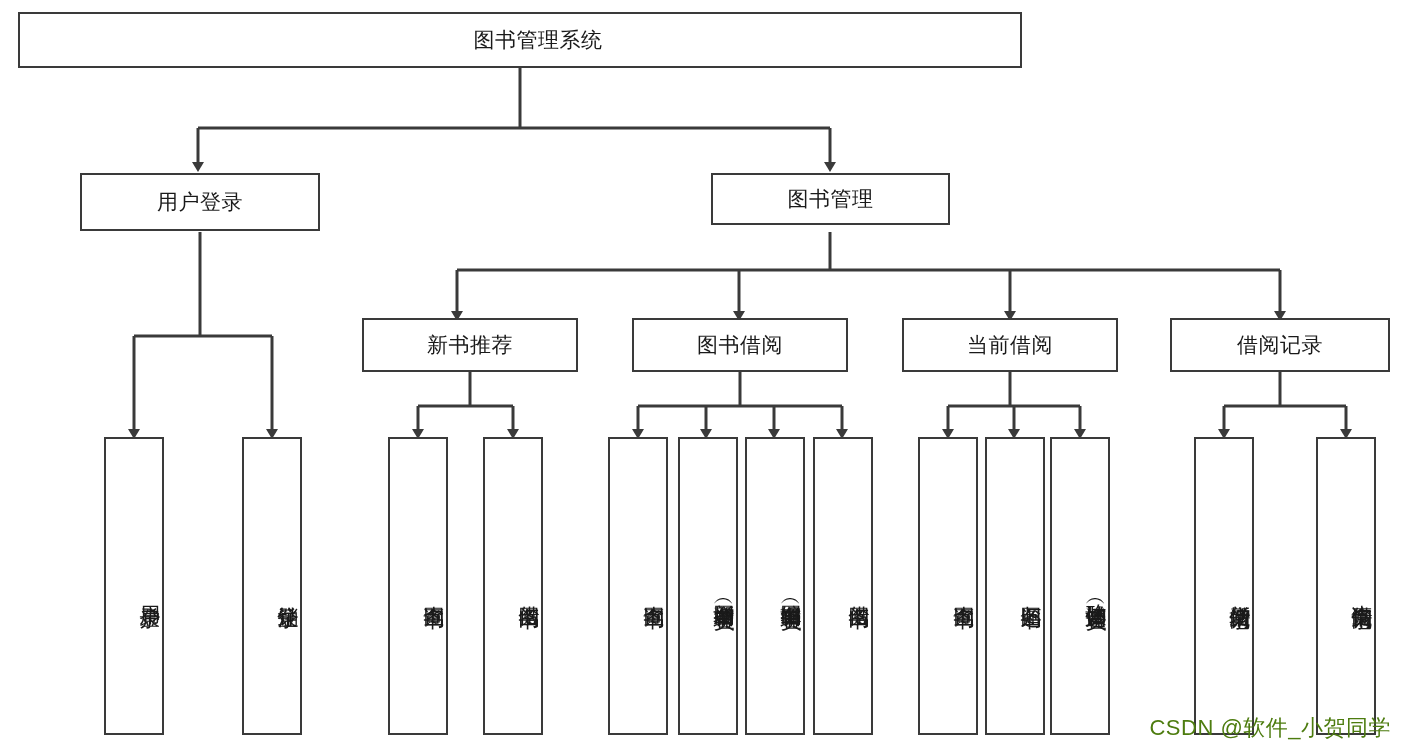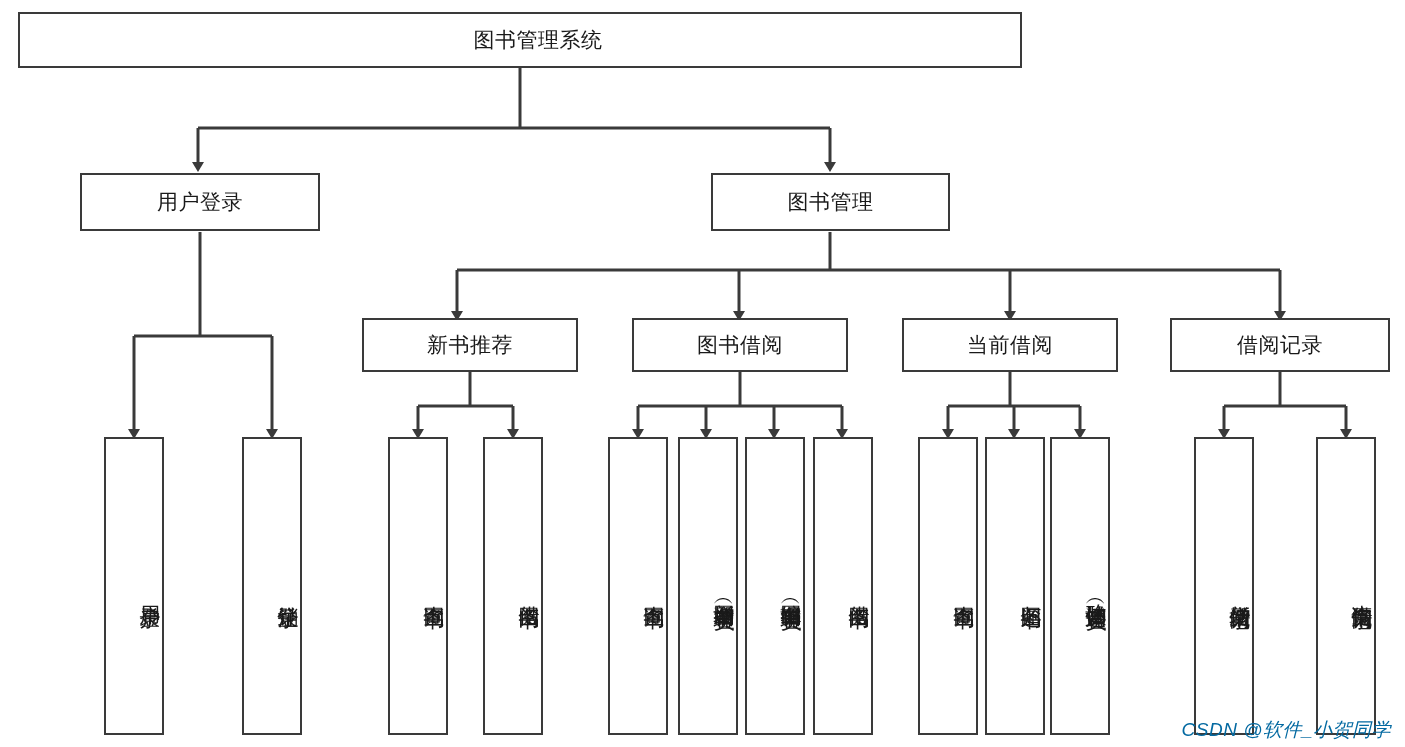--- a/index.html
+++ b/index.html
@@ -48,26 +48,25 @@
     align-items: flex-start;
     justify-content: center;
   }
   .node .label {
     white-space: nowrap;
   }
   #watermark {
     position: absolute;
     right: 14px;
     bottom: 4px;
-    font-size: 19px;
-    color: #0369a1;
+    font-size: 22px;
+    color: #4d7c0f;
     letter-spacing: 0.5px;
     white-space: nowrap;
     pointer-events: none;
-    font-style: italic;
   }
 </style>
 </head>
 <body>
 
 <div id="canvas">
 
   <svg id="wires" viewBox="0 0 1405 747" xmlns="http://www.w3.org/2000/svg">
     <defs>
       <marker id="arrow" markerWidth="10" markerHeight="12" refX="1" refY="6" orient="auto" markerUnits="userSpaceOnUse">
@@ -118,21 +117,21 @@
     </g>
   </svg>
 
   <div class="node horiz" style="left:18px; top:12px; width:1004px; height:56px;padding-left:36px;">
     <span class="label">图书管理系统</span>
   </div>
 
   <div class="node horiz" style="left:80px; top:173px; width:240px; height:58px;">
     <span class="label">用户登录</span>
   </div>
-  <div class="node horiz" style="left:711px; top:173px; width:239px; height:58px;justify-content:center;">
+  <div class="node horiz" style="left:711px; top:173px; width:239px; height:52px;justify-content:center;">
     <span class="label">图书管理</span>
   </div>
 
   <div class="node horiz" style="left:362px; top:318px; width:216px; height:54px;text-align:right;">
     <span class="label">新书推荐</span>
   </div>
   <div class="node horiz" style="left:632px; top:318px; width:216px; height:54px;">
     <span class="label">图书借阅</span>
   </div>
   <div class="node horiz" style="left:902px; top:318px; width:216px; height:54px;">

